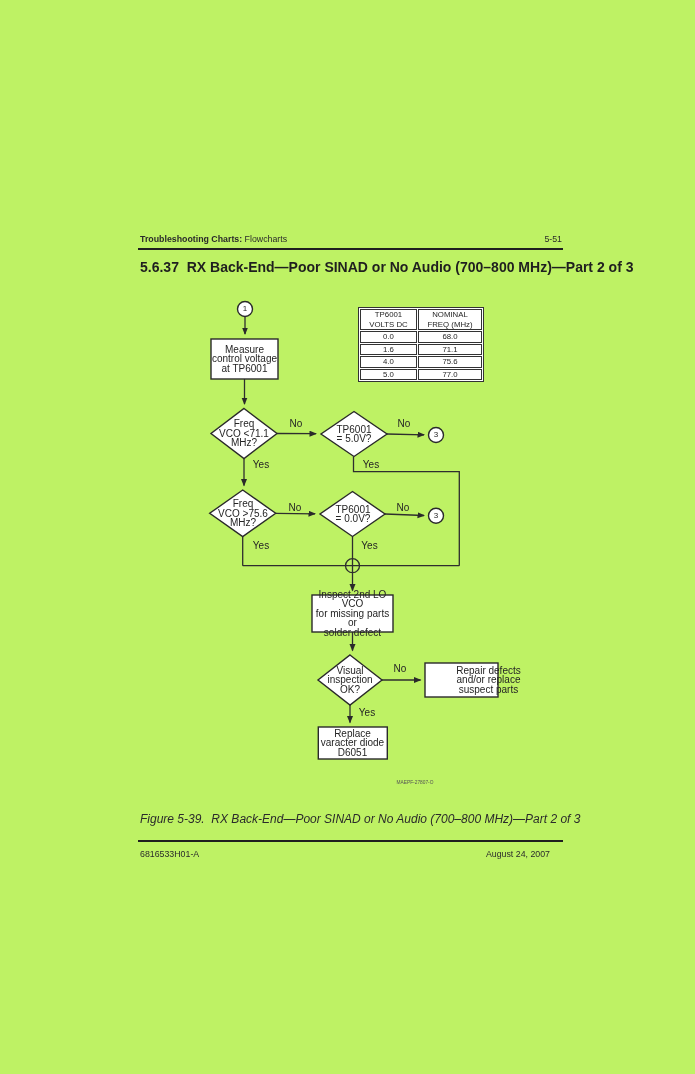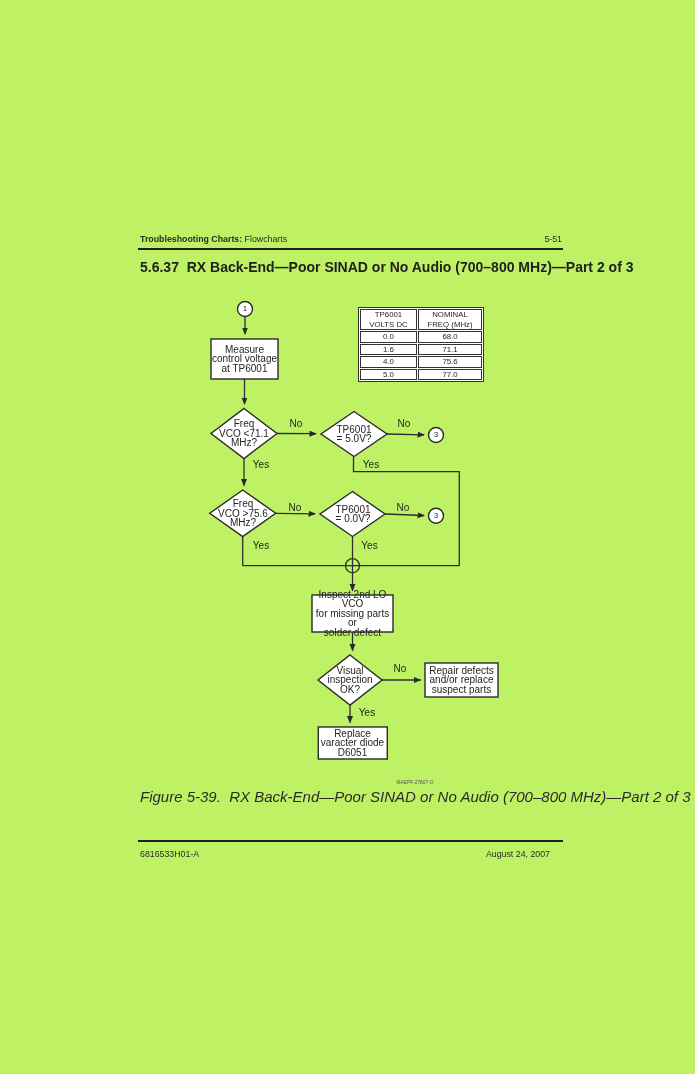--- a/index.html
+++ b/index.html
@@ -5,21 +5,21 @@
   html,body{margin:0;padding:0;background:#fff;}
   .page{
     position:relative;width:695px;height:1074px;background:#bef264;
     font-family:"Liberation Sans","DejaVu Sans",sans-serif;color:#2b2b2b;overflow:hidden;
   }
   .abs{position:absolute;}
   .hdr{font-size:8.8px;top:234px;}
   .hdr b{font-weight:bold;}
   .rule{position:absolute;background:#1f1f1f;}
   .title{position:absolute;left:140px;top:259px;font-size:14px;font-weight:bold;white-space:pre;color:#1f1f1f;}
-  .caption{position:absolute;left:140px;top:788px;width:425px;text-align:center;font-style:italic;font-size:15px;white-space:pre;color:#2b2b2b;}
+  .caption{position:absolute;left:140px;top:812px;width:425px;text-align:center;font-style:italic;font-size:12px;white-space:pre;color:#2b2b2b;}
   .ftr{font-size:8.8px;top:849px;text-align:right;}
   
   .t{position:absolute;font-size:10px;line-height:9.6px;text-align:center;white-space:pre-line;color:#252525;}
   .t.box{display:flex;align-items:center;justify-content:center;}
   .t.lft{text-align:center;}
   .t.conn{font-size:8px;}
   .t.tiny{font-size:4.8px;line-height:6px;color:#555;}
   svg.flow{position:absolute;left:0;top:0;}
   
   table.freq{
@@ -143,21 +143,21 @@
   <div class="t lft" style="left:356.5px;top:540.5px;width:26px;">Yes</div>
 
   <div class="t box" style="left:312px;top:595px;width:81px;height:37px;">Inspect 2nd LO VCO
 for missing parts or
 solder defect</div>
 
   <div class="t" style="left:315px;top:665.5px;width:70px;">Visual
 inspection
 OK?</div>
   <div class="t" style="left:387px;top:664px;width:26px;">No</div>
-  <div class="t box" style="left:425px;top:663px;width:73px;height:34px;">Repair defects
+  <div class="t box" style="left:425px;top:663px;width:73px;height:34px;padding-left:27px;">Repair defects
 and/or replace
 suspect parts</div>
   <div class="t lft" style="left:354px;top:707.5px;width:26px;">Yes</div>
 
   <div class="t box" style="left:318px;top:727px;width:69px;height:32px;">Replace
 varacter diode
 D6051</div>
 
   <div class="t tiny" style="left:383px;top:780px;width:64px;">MAEPF-27807-O</div>
 

